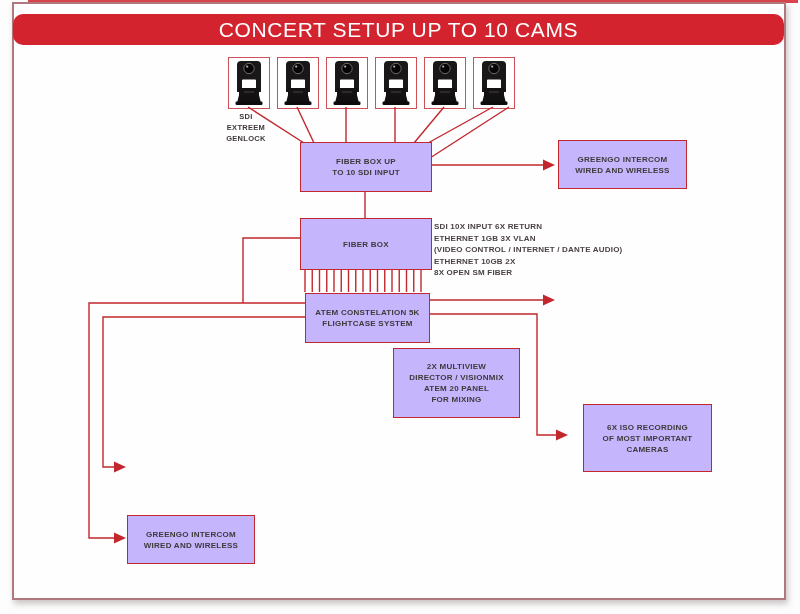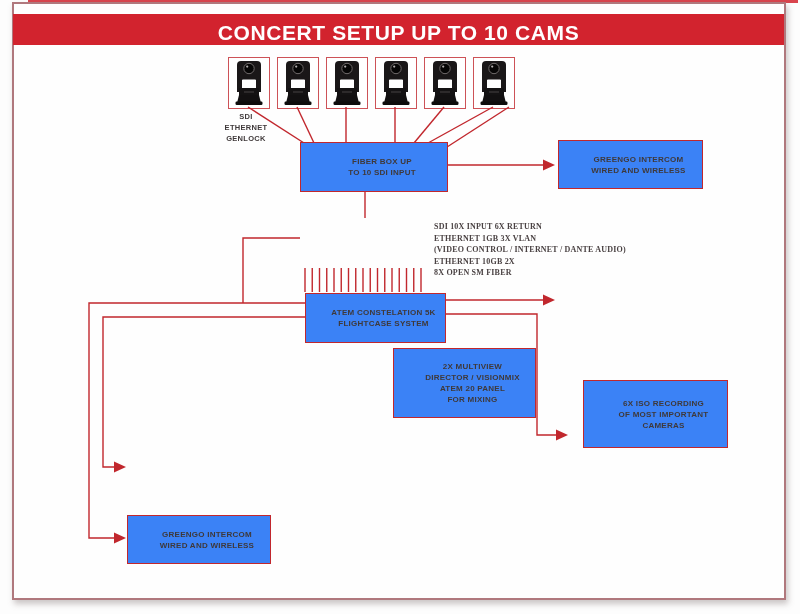--- a/index.html
+++ b/index.html
@@ -13,46 +13,46 @@
     box-shadow:2px 4px 6px rgba(110,95,95,0.35);
     background:#fefefe;
   }
   #top-strip{
     position:absolute;left:28px;top:0;width:770px;height:3px;
     background:var(--banner-red,#d2232e);opacity:.85;
   }
   #banner{
     position:absolute;left:13px;top:14px;width:771px;height:31px;
     background:var(--banner-red,#d2232e);
-    display:flex;align-items:flex-end;justify-content:center;
-    color:#ffffff;font-weight:700;font-size:21px;letter-spacing:.6px;
+    display:flex;align-items:center;justify-content:center;
+    color:#ffffff;font-weight:400;font-size:21px;letter-spacing:.6px;border-radius:10px;
   }
   .node{
-    position:absolute;background:#3b82f6;
+    position:absolute;background:#c4b5fd;
     border:1px solid var(--line-red,#c1272d);
     display:flex;align-items:center;justify-content:center;
     text-align:center;white-space:pre-line;
     color:var(--text-dark,#3f393a);
-    font-weight:700;font-size:8px;line-height:11px;letter-spacing:.25px;padding-left:16px;
+    font-weight:700;font-size:8px;line-height:11px;letter-spacing:.25px;
   }
   .cam{
     position:absolute;top:57px;width:40px;height:50px;
     border:1px solid rgba(193,39,45,.8);background:#fff;
   }
   .cam svg{display:block;width:100%;height:100%;}
   #cam-caption{
     position:absolute;left:214px;top:111px;width:64px;
     text-align:center;white-space:pre-line;
     color:var(--text-dark,#3f393a);
     font-weight:700;font-size:7.5px;line-height:11px;letter-spacing:.3px;
   }
   #fiber-note{
     position:absolute;left:434px;top:221px;width:240px;
     white-space:pre-line;color:#4a4243;
-    font-weight:700;font-size:8px;line-height:11.5px;letter-spacing:.2px;font-family:Liberation Serif, serif;
+    font-weight:700;font-size:8px;line-height:11.5px;letter-spacing:.2px;
   }
   #wires{position:absolute;left:0;top:0;pointer-events:none;}
   .conn{stroke:var(--line-red,#c1272d);stroke-width:1.4;fill:none;}
   .arrow{fill:var(--line-red,#c1272d);stroke:none;}
 </style>
 </head>
 <body>
 
 <div id="stage">
 
@@ -105,21 +105,21 @@
         <use href="#ptzcam"></use>
       </svg>
     </div>
   <div class="cam" style="left:473px">
       <svg>
         <use href="#ptzcam"></use>
       </svg>
     </div>
 
   <div id="cam-caption">SDI
-ETHERNET
+EXTREEM
 GENLOCK</div>
 
   <svg id="wires" width="800" height="614">
 
     <line class="conn" x1="248" y1="107" x2="304" y2="143"></line>
     <line class="conn" x1="297" y1="107" x2="314" y2="143"></line>
     <line class="conn" x1="346" y1="107" x2="346" y2="143"></line>
     <line class="conn" x1="395" y1="107" x2="395" y2="143"></line>
     <line class="conn" x1="444" y1="107" x2="414" y2="143"></line>
     <line class="conn" x1="493" y1="107" x2="428" y2="143"></line>
@@ -168,20 +168,23 @@
   <div class="node" style="left:300px;top:142px;width:130px;height:48px">
     <span>FIBER BOX UP
 TO 10 SDI INPUT</span>
   </div>
 
   <div class="node" style="left:558px;top:140px;width:127px;height:47px">
     <span>GREENGO INTERCOM
 WIRED AND WIRELESS</span>
   </div>
 
+  <div class="node" style="left:300px;top:218px;width:130px;height:50px">
+    <span>FIBER BOX</span>
+  </div>
 
   <div id="fiber-note">SDI 10X INPUT 6X RETURN
 ETHERNET 1GB 3X VLAN
 (VIDEO CONTROL / INTERNET / DANTE AUDIO)
 ETHERNET 10GB 2X
 8X OPEN SM FIBER</div>
 
   <div class="node" style="left:305px;top:293px;width:123px;height:48px">
     <span>ATEM CONSTELATION 5K
 FLIGHTCASE SYSTEM</span>
@@ -190,21 +193,21 @@
 
 
 
   <div class="node" style="left:393px;top:348px;width:125px;height:68px">
     <span>2X MULTIVIEW
 DIRECTOR / VISIONMIX
 ATEM 20 PANEL
 FOR MIXING</span>
   </div>
 
-  <div class="node" style="left:583px;top:380px;width:127px;height:66px">
+  <div class="node" style="left:583px;top:404px;width:127px;height:66px">
     <span>6X ISO RECORDING
 OF MOST IMPORTANT
 CAMERAS</span>
   </div>
 
 
   <div class="node" style="left:127px;top:515px;width:126px;height:47px">
     <span>GREENGO INTERCOM
 WIRED AND WIRELESS</span>
   </div>

